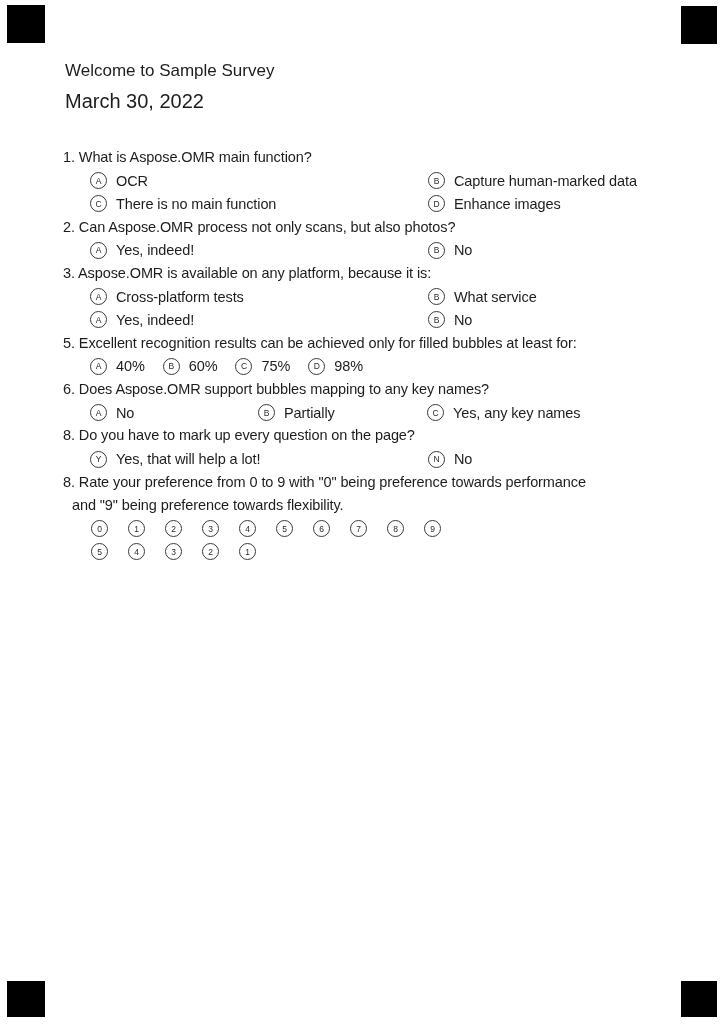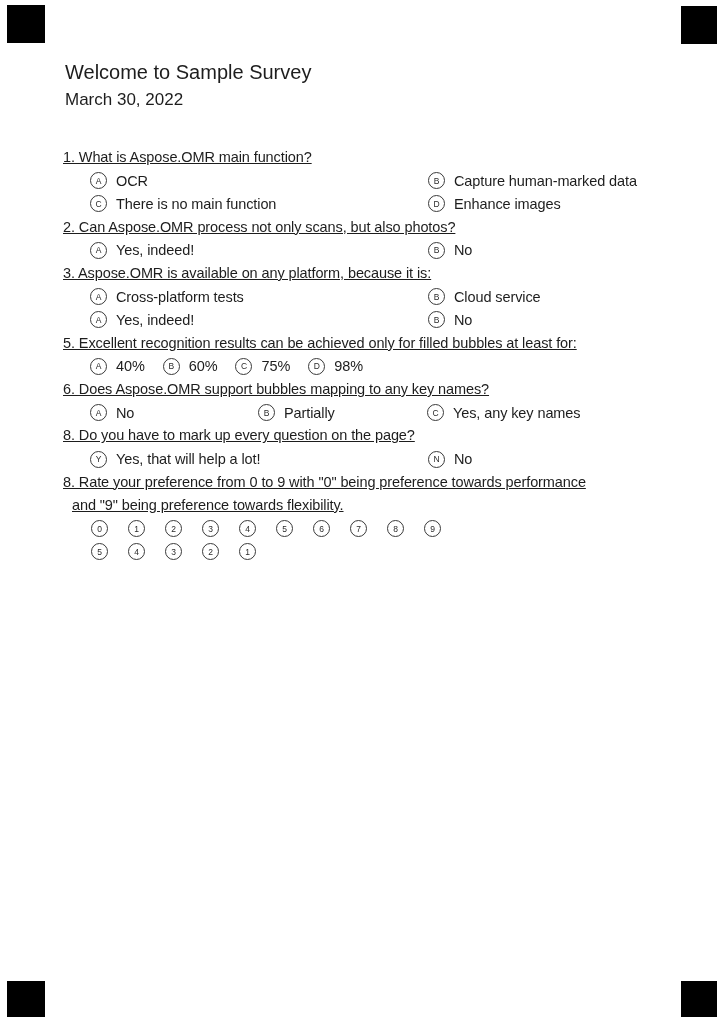--- a/index.html
+++ b/index.html
@@ -11,32 +11,32 @@
     font-family: "Liberation Sans", sans-serif;
     color: #1d1d1d;
     overflow: hidden;
   }
   .marker { position: absolute; background: #000000; }
   .marker.tl { left: 7px;   top: 5px;   width: 38px; height: 38px; }
   .marker.tr { left: 681px; top: 6px;   width: 36px; height: 38px; }
   .marker.bl { left: 7px;   top: 981px; width: 38px; height: 36px; }
   .marker.br { left: 681px; top: 981px; width: 36px; height: 36px; }
 
-  .title { position: absolute; left: 65px; top: 61px;  font-size: 20px; white-space: nowrap; }
-  .date  { position: absolute; left: 65px; top: 90px;  font-size: 17px; white-space: nowrap; }
+  .title { position: absolute; left: 65px; top: 61px;  font-size: 17px; white-space: nowrap; }
+  .date  { position: absolute; left: 65px; top: 90px;  font-size: 20px; white-space: nowrap; }
 
   .questions {
     position: absolute;
     left: 63px;
     top: 146px;
     width: 650px;
     font-size: 14.5px;
     letter-spacing: -0.1px;
   }
-  .qline { line-height: 23.2px; white-space: nowrap; text-decoration: underline; }
+  .qline { line-height: 23.2px; white-space: nowrap; }
   .qline.cont { padding-left: 9px; }
 
   .opts { margin-left: 27px; }
   .opts.two   { display: grid; grid-template-columns: 338px 1fr; }
   .opts.three { display: grid; grid-template-columns: 168px 169px 1fr; }
   .opts.inline{ display: flex; gap: 18px; }
   .opts.scale { display: flex; gap: 20px; margin-left: 28px; }
 
   .opt { display: flex; align-items: center; height: 23.2px; }
 
@@ -108,21 +108,21 @@
       </div>
       <div>
         <div class="qline">3. Aspose.OMR is available on any platform, because it is:</div>
         <div class="opts two">
           <div class="opt">
             <span class="bubble">A</span>
             <span class="olabel">Cross-platform tests</span>
           </div>
           <div class="opt">
             <span class="bubble">B</span>
-            <span class="olabel">Cloud service</span>
+            <span class="olabel">What service</span>
           </div>
         </div>
       </div>
       <div>
         <div class="opts two">
           <div class="opt">
             <span class="bubble">A</span>
             <span class="olabel">Yes, indeed!</span>
           </div>
           <div class="opt">

